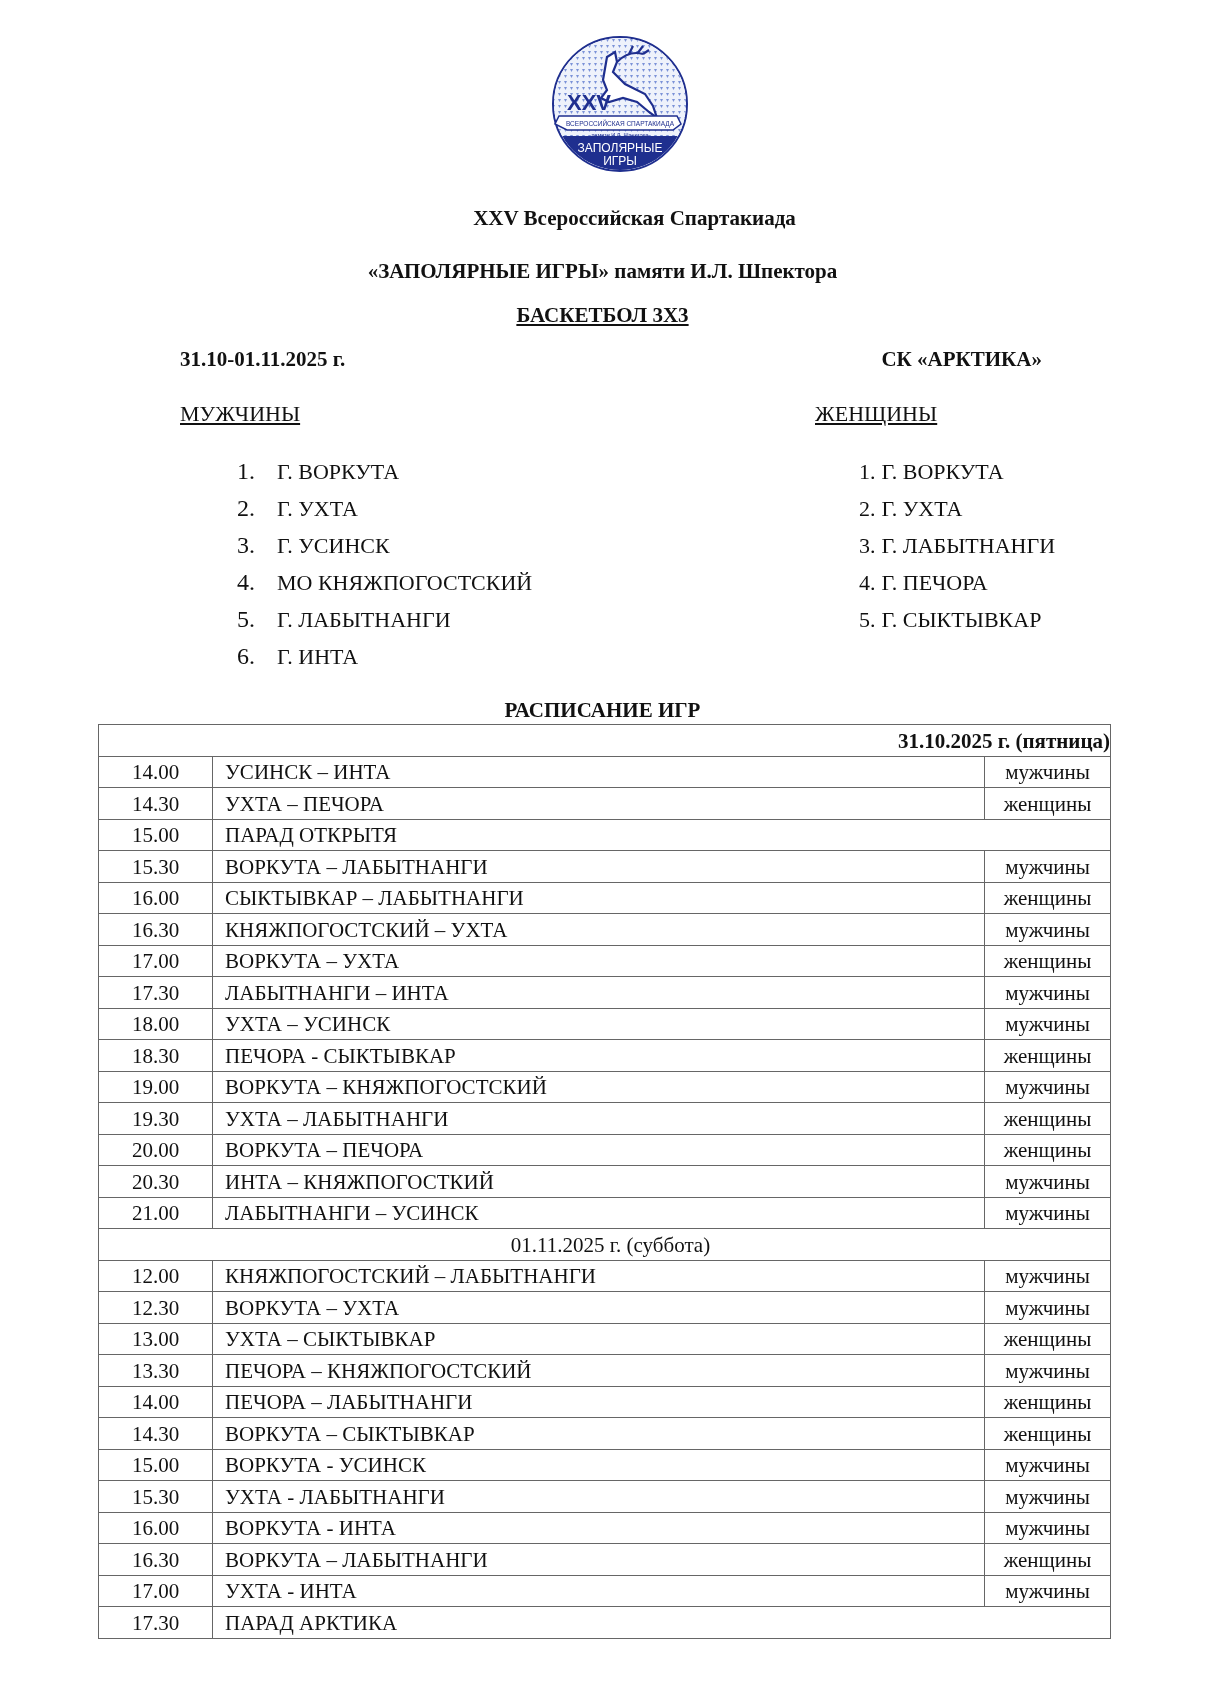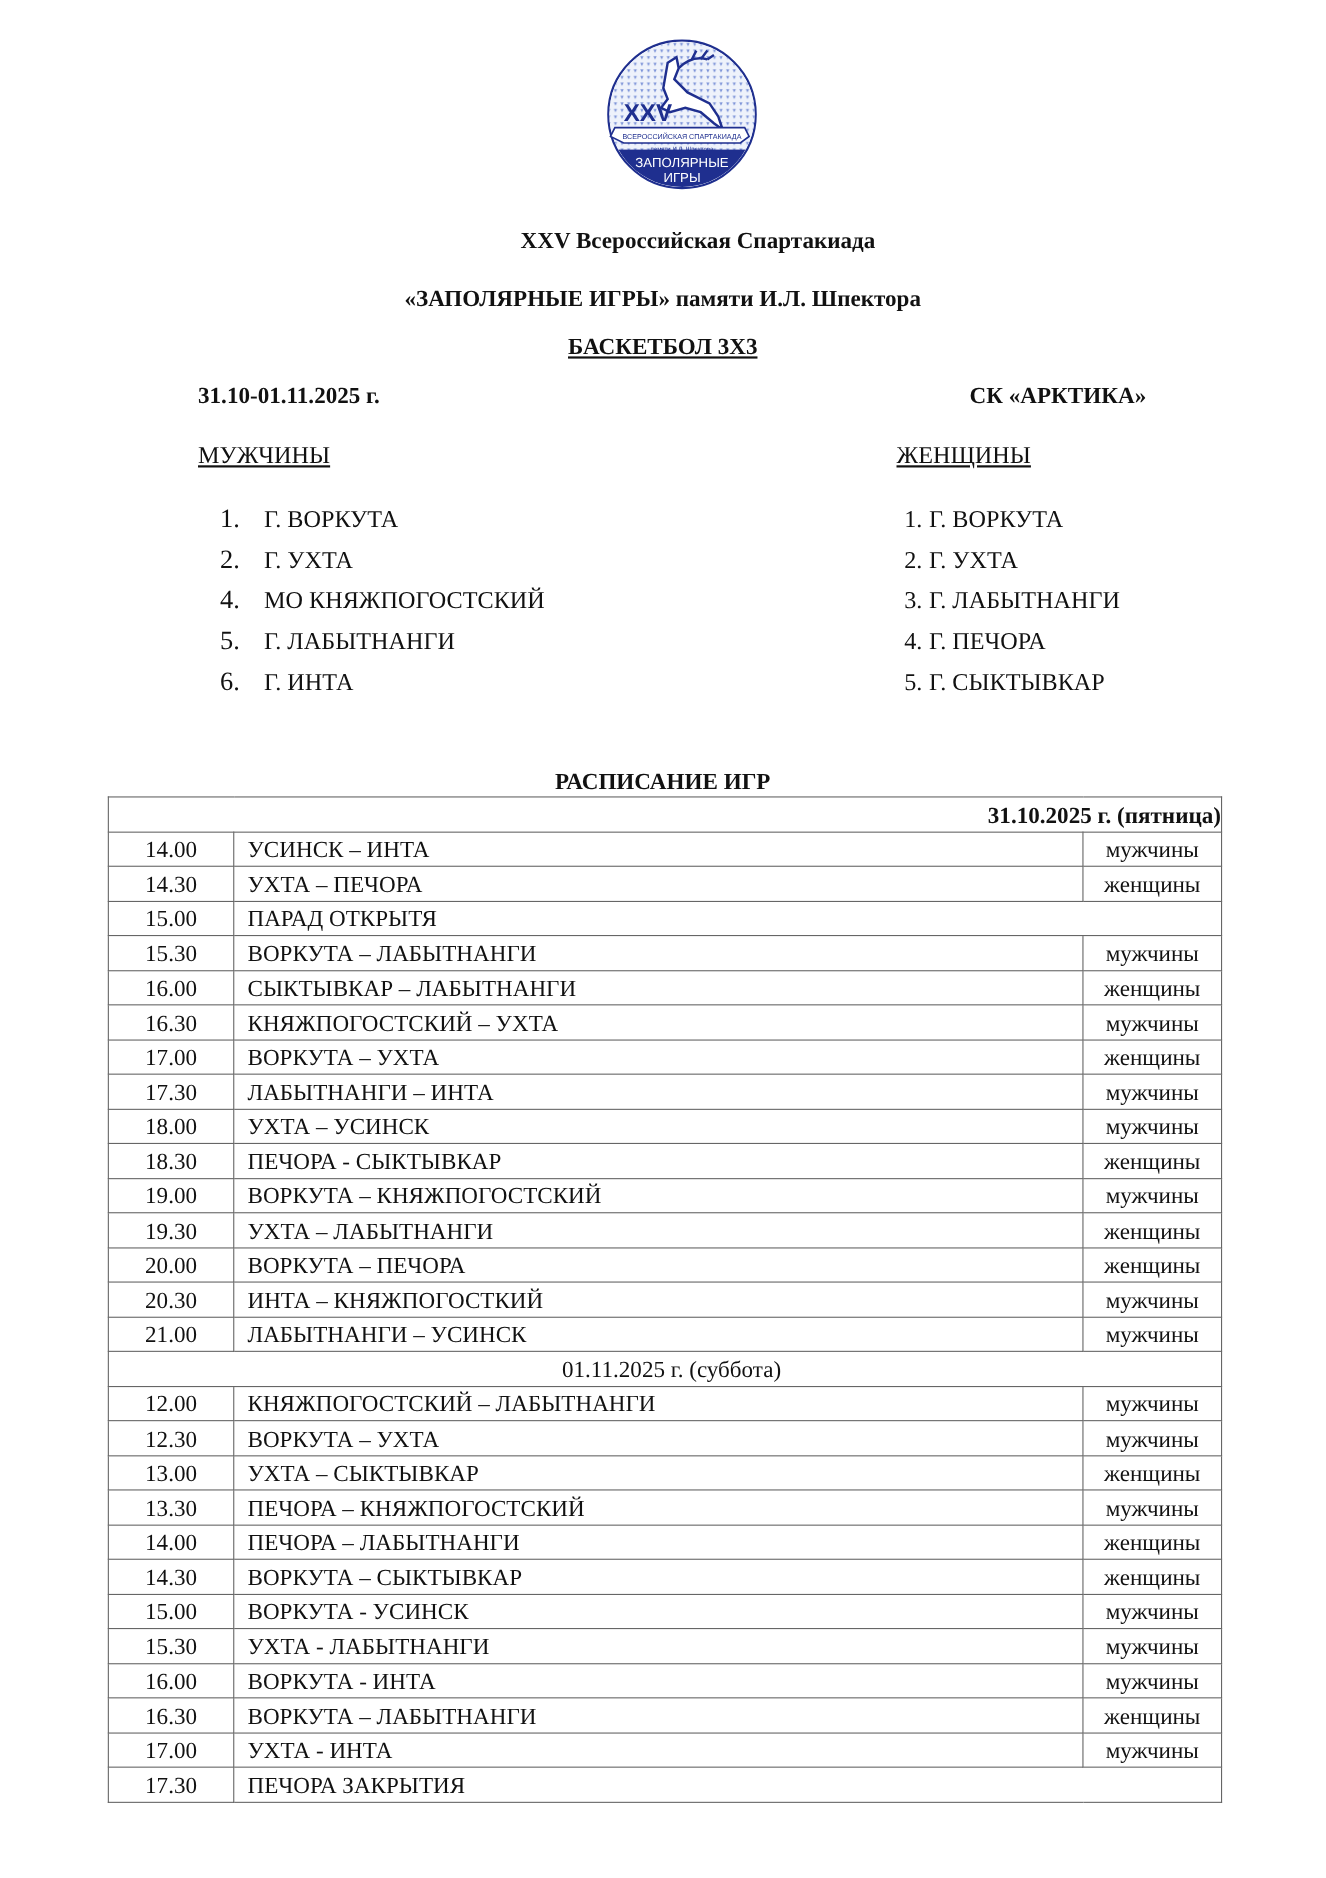--- a/index.html
+++ b/index.html
@@ -11,21 +11,21 @@
   .title { position: absolute; left: 0; width: 1205px; text-align: center; font-weight: bold; font-size: 21px; }
   .t1 { top: 206px; padding-left: 32px; }
   .t2 { top: 259px; }
   .t3 { top: 303px; text-decoration: underline; }
   .meta-left { position: absolute; left: 180px; top: 347px; font-weight: bold; font-size: 21px; }
   .meta-right { position: absolute; right: 163px; top: 347px; font-weight: bold; font-size: 21px; }
   .group-title { position: absolute; top: 401px; font-size: 22px; text-decoration: underline; }
   .gt-men { left: 180px; }
   .gt-women { left: 815px; }
   .list { position: absolute; margin: 0; padding: 0; list-style: none; font-size: 22px; }
-  .list li { height: 37px; line-height: 37px; white-space: nowrap; }
+  .list li { height: 37px; line-height: 37px; white-space: nowrap; margin-left: 37px; }
   .men-list { left: 200px; top: 453px; }
   .men-list .num { display: inline-block; width: 40px; font-size: 24px; }
   .women-list { left: 822px; top: 453px; }
   .women-list .num { margin-right: 6px; }
   .sched-title { position: absolute; left: 0; width: 1205px; top: 698px; text-align: center; font-weight: bold; font-size: 21px; }
   table.sched {
     position: absolute; left: 98px; top: 724px; width: 1013px;
     border-collapse: collapse; font-size: 21px;
   }
   table.sched td { border: 1.5px solid #666; height: 30.5px; padding: 0; line-height: 30px; vertical-align: bottom; }
@@ -72,20 +72,21 @@
 <div class="title t3">БАСКЕТБОЛ 3Х3</div>
 <div class="meta-left">31.10-01.11.2025 г.</div>
 <div class="meta-right">СК «АРКТИКА»</div>
 
 <div class="group-title gt-men">МУЖЧИНЫ</div>
 <div class="group-title gt-women">ЖЕНЩИНЫ</div>
 
 <ul class="list men-list">
   <li><span class="num">1.</span><span>Г. ВОРКУТА</span></li>
   <li><span class="num">2.</span><span>Г. УХТА</span></li>
+  <li><span class="num">3.</span><span>Г. УСИНСК</span></li>
   <li><span class="num">4.</span><span>МО КНЯЖПОГОСТСКИЙ</span></li>
   <li><span class="num">5.</span><span>Г. ЛАБЫТНАНГИ</span></li>
   <li><span class="num">6.</span><span>Г. ИНТА</span></li>
 </ul>
 
 <ul class="list women-list">
   <li><span class="num">1.</span><span>Г. ВОРКУТА</span></li>
   <li><span class="num">2.</span><span>Г. УХТА</span></li>
   <li><span class="num">3.</span><span>Г. ЛАБЫТНАНГИ</span></li>
   <li><span class="num">4.</span><span>Г. ПЕЧОРА</span></li>
@@ -226,16 +227,16 @@
         <td class="match">ВОРКУТА – ЛАБЫТНАНГИ</td>
         <td class="cat">женщины</td>
       </tr>
       <tr>
         <td class="time">17.00</td>
         <td class="match">УХТА - ИНТА</td>
         <td class="cat">мужчины</td>
       </tr>
       <tr>
         <td class="time">17.30</td>
-        <td class="match" colspan="2">ПЕЧОРА ЗАКРЫТИЯ</td>
+        <td class="match" colspan="2">ПАРАД АРКТИКА</td>
       </tr>
     </tbody>
 </table>
 
 </body></html>

